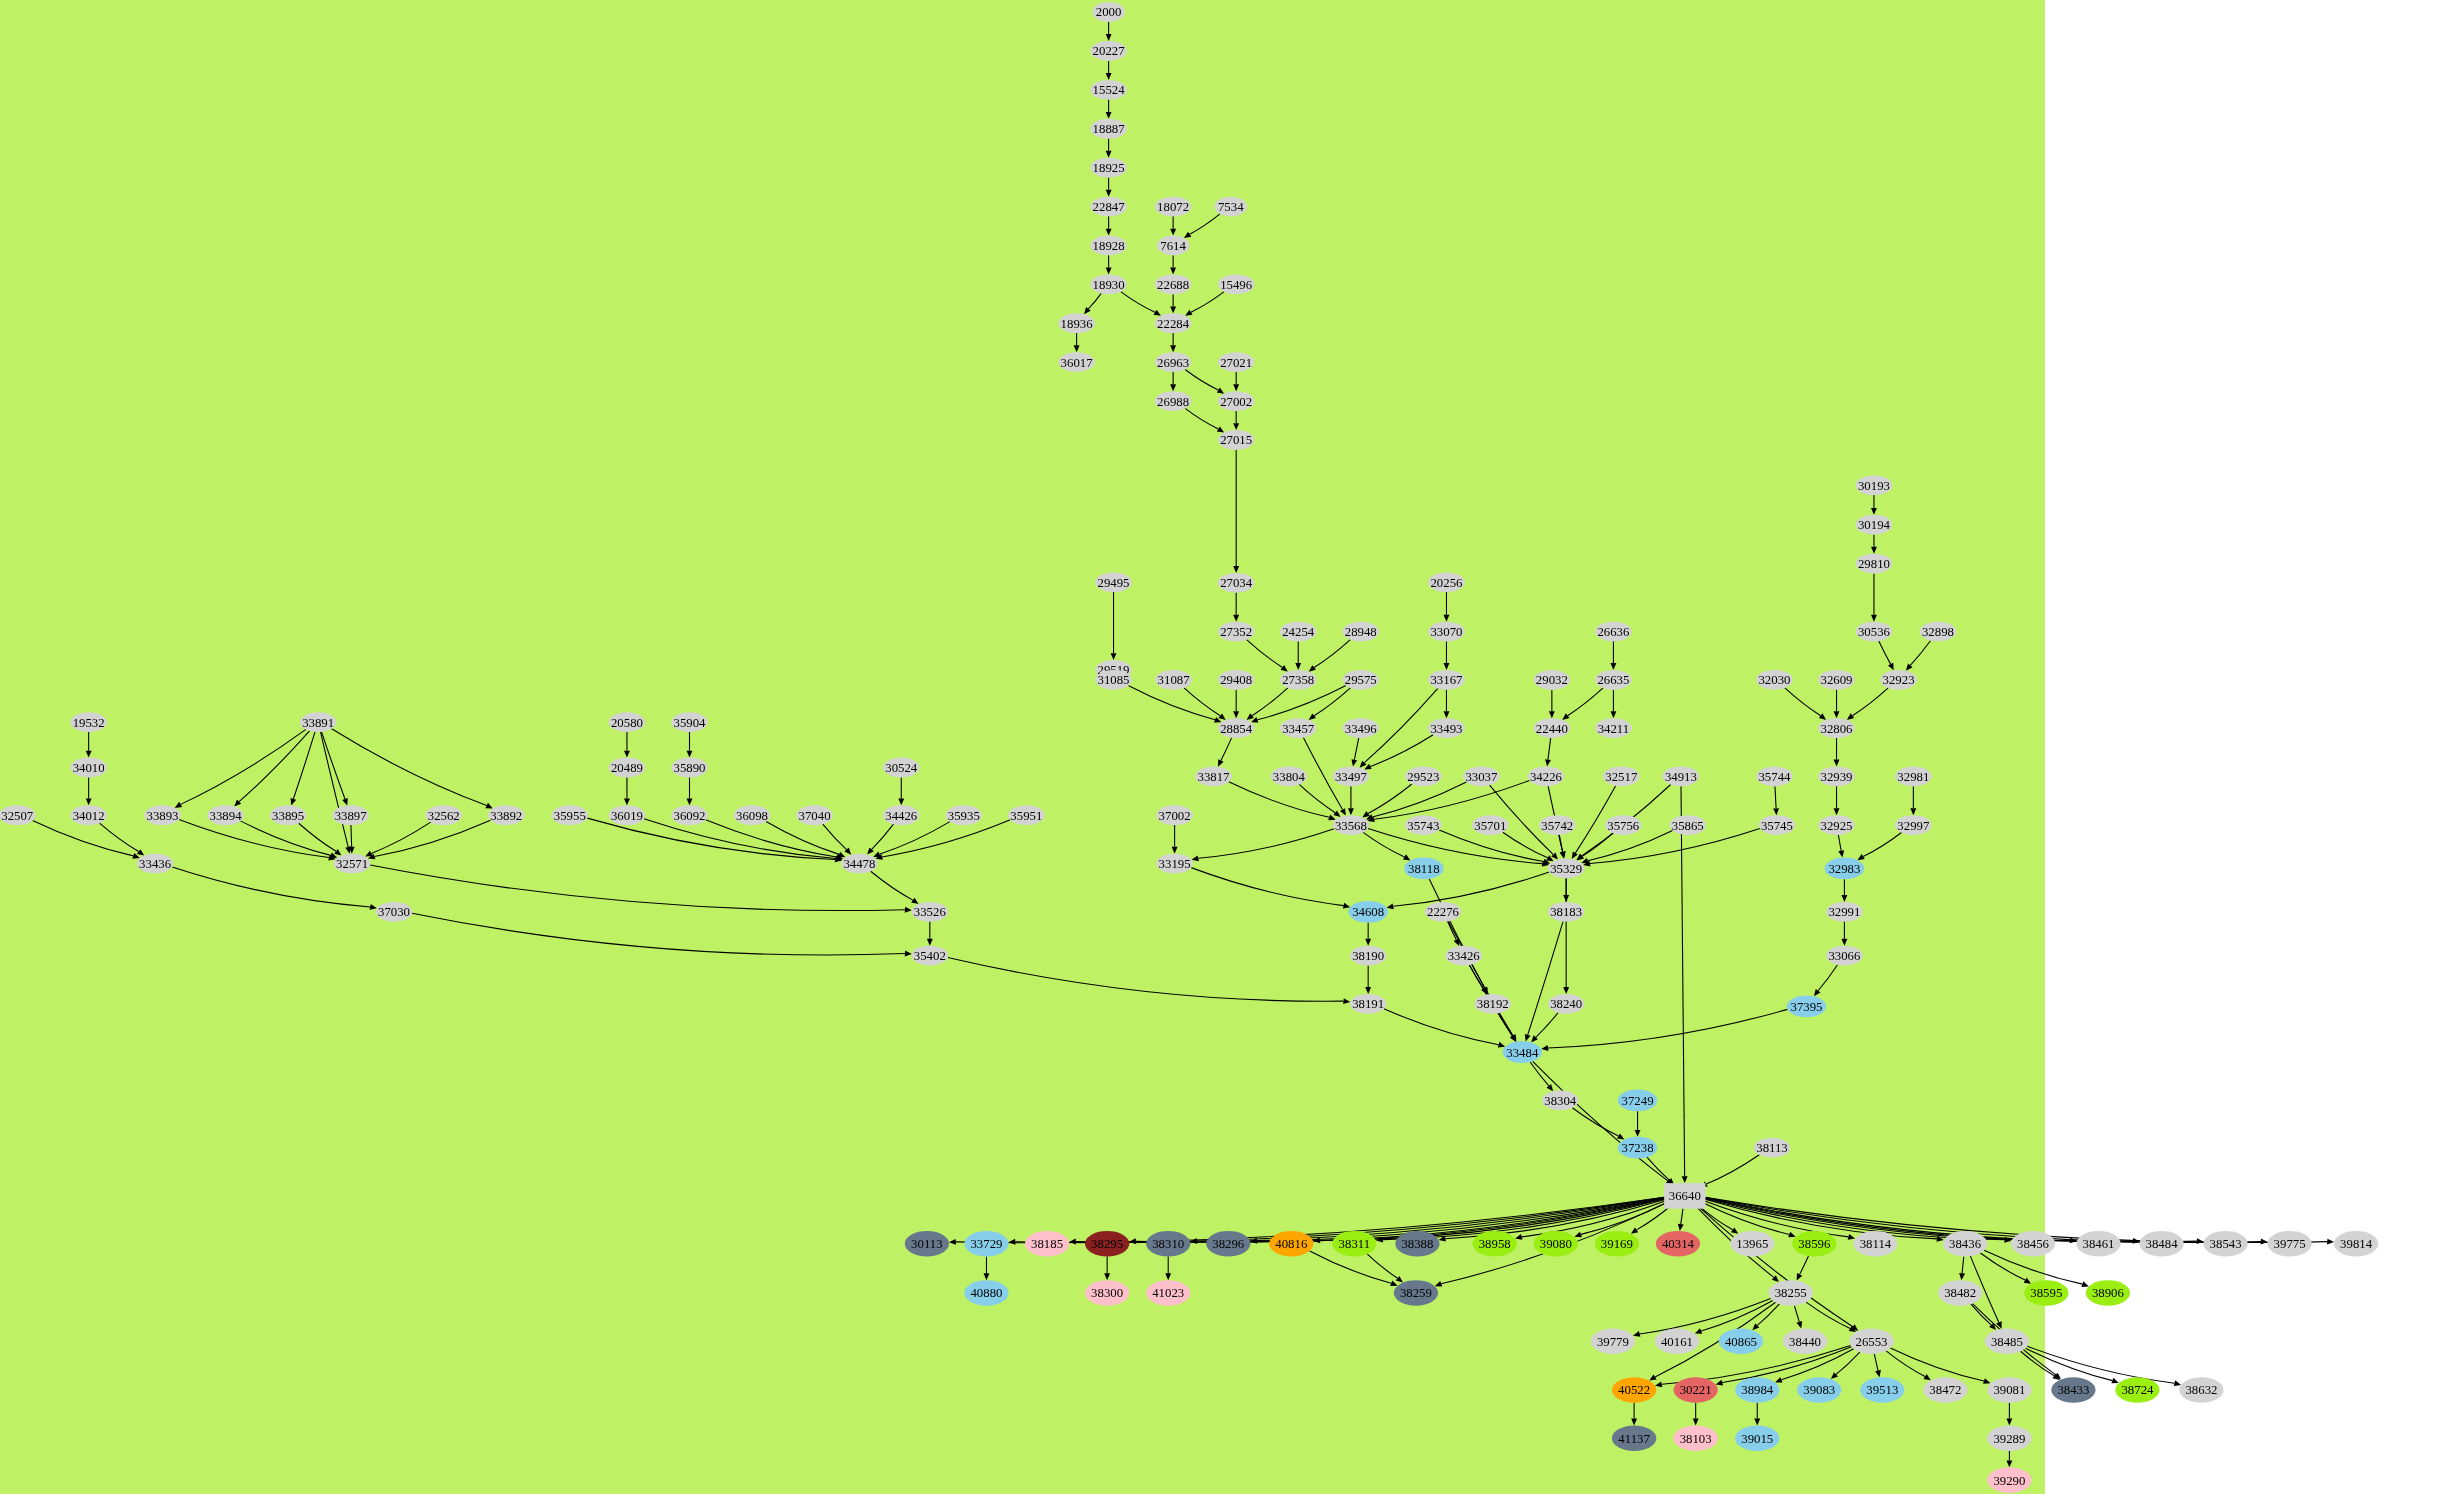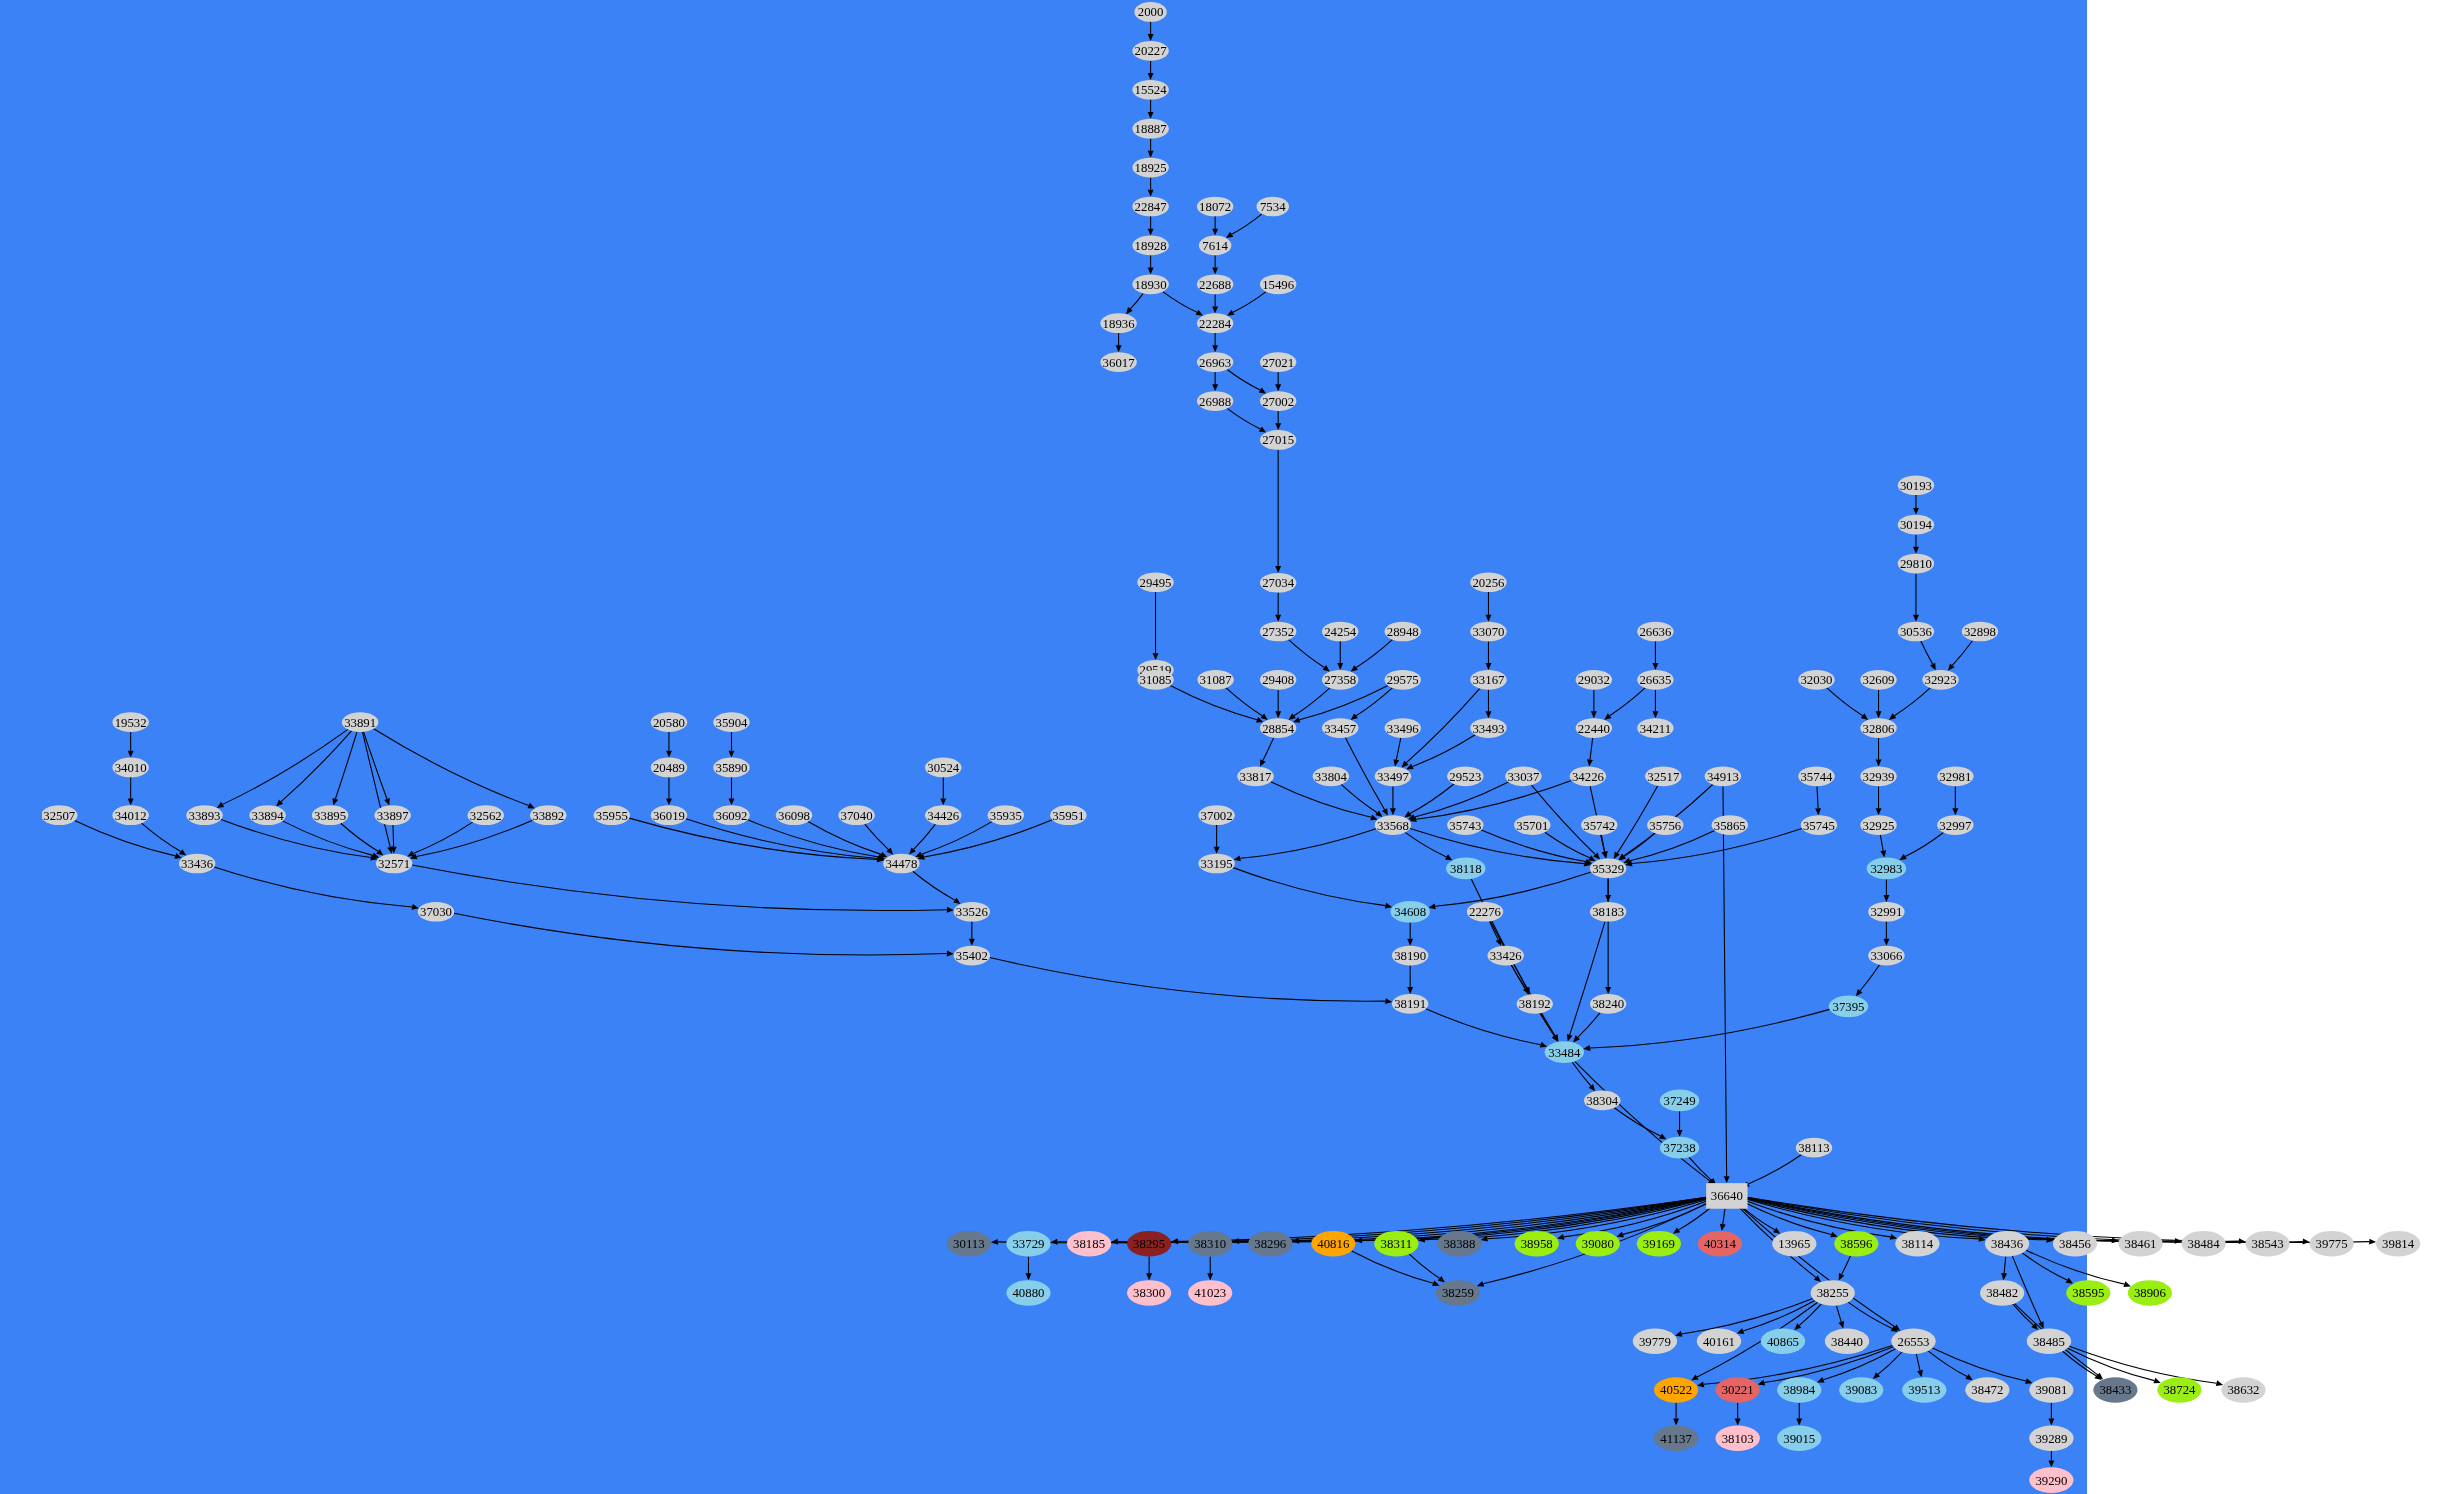--- a/index.html
+++ b/index.html
@@ -1,17 +1,17 @@
 <!DOCTYPE html>
 <html style="font-size:7.9px"><head>
 <meta charset="utf-8">
 <style>
   html,body{margin:0;padding:0;background:#ffffff;}
-  #stage{position:relative;width:2045px;height:1495px;background:#3b82f6;
-         font-family:"Liberation Serif", serif;padding-left:42px;}
+  #stage{position:relative;width:2045px;height:1495px;background:#bef264;
+         font-family:"Liberation Serif", serif;}
   svg{display:block;}
   .node-label{font-family:"Liberation Serif", serif; text-anchor:middle;
               dominant-baseline:central; fill:#000000; font-size:26px;}
   .edge{fill:none;stroke:#000000;stroke-width:2.2px;}
   .arrow{fill:#000000;stroke:none;}
   .nodeshape{stroke:#000000;stroke-width:0px;}
 </style>
 </head>
 <body>
 

